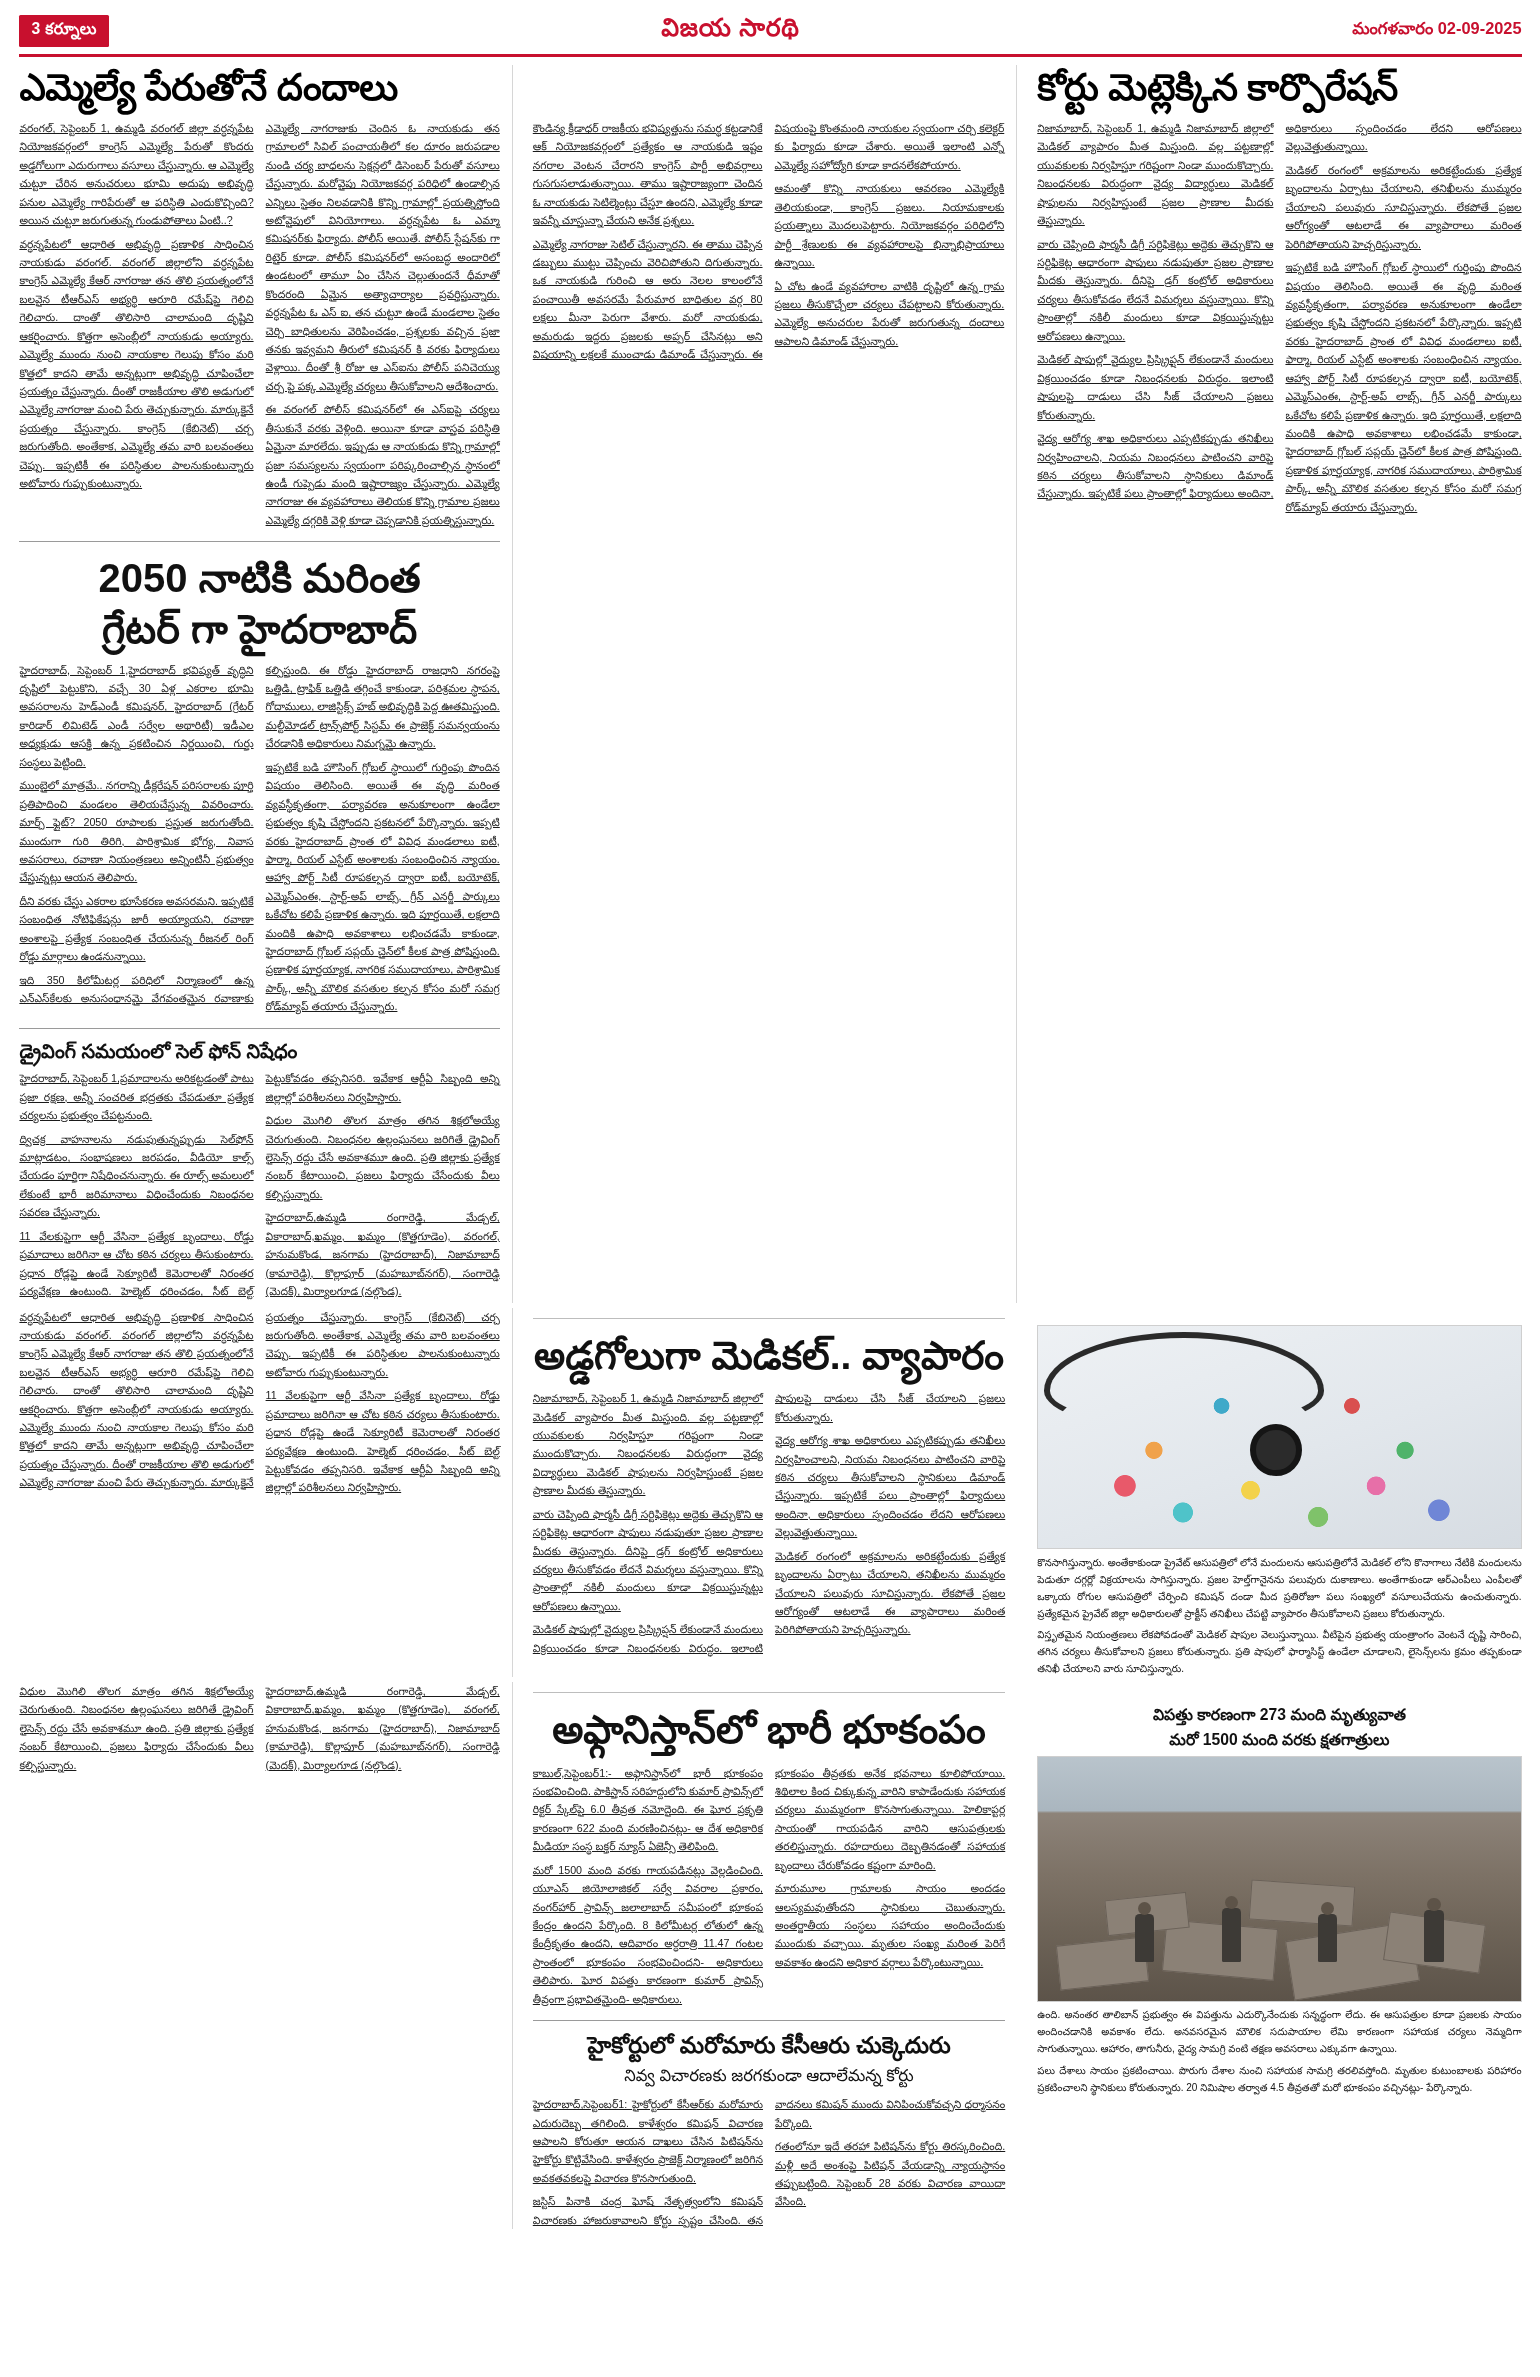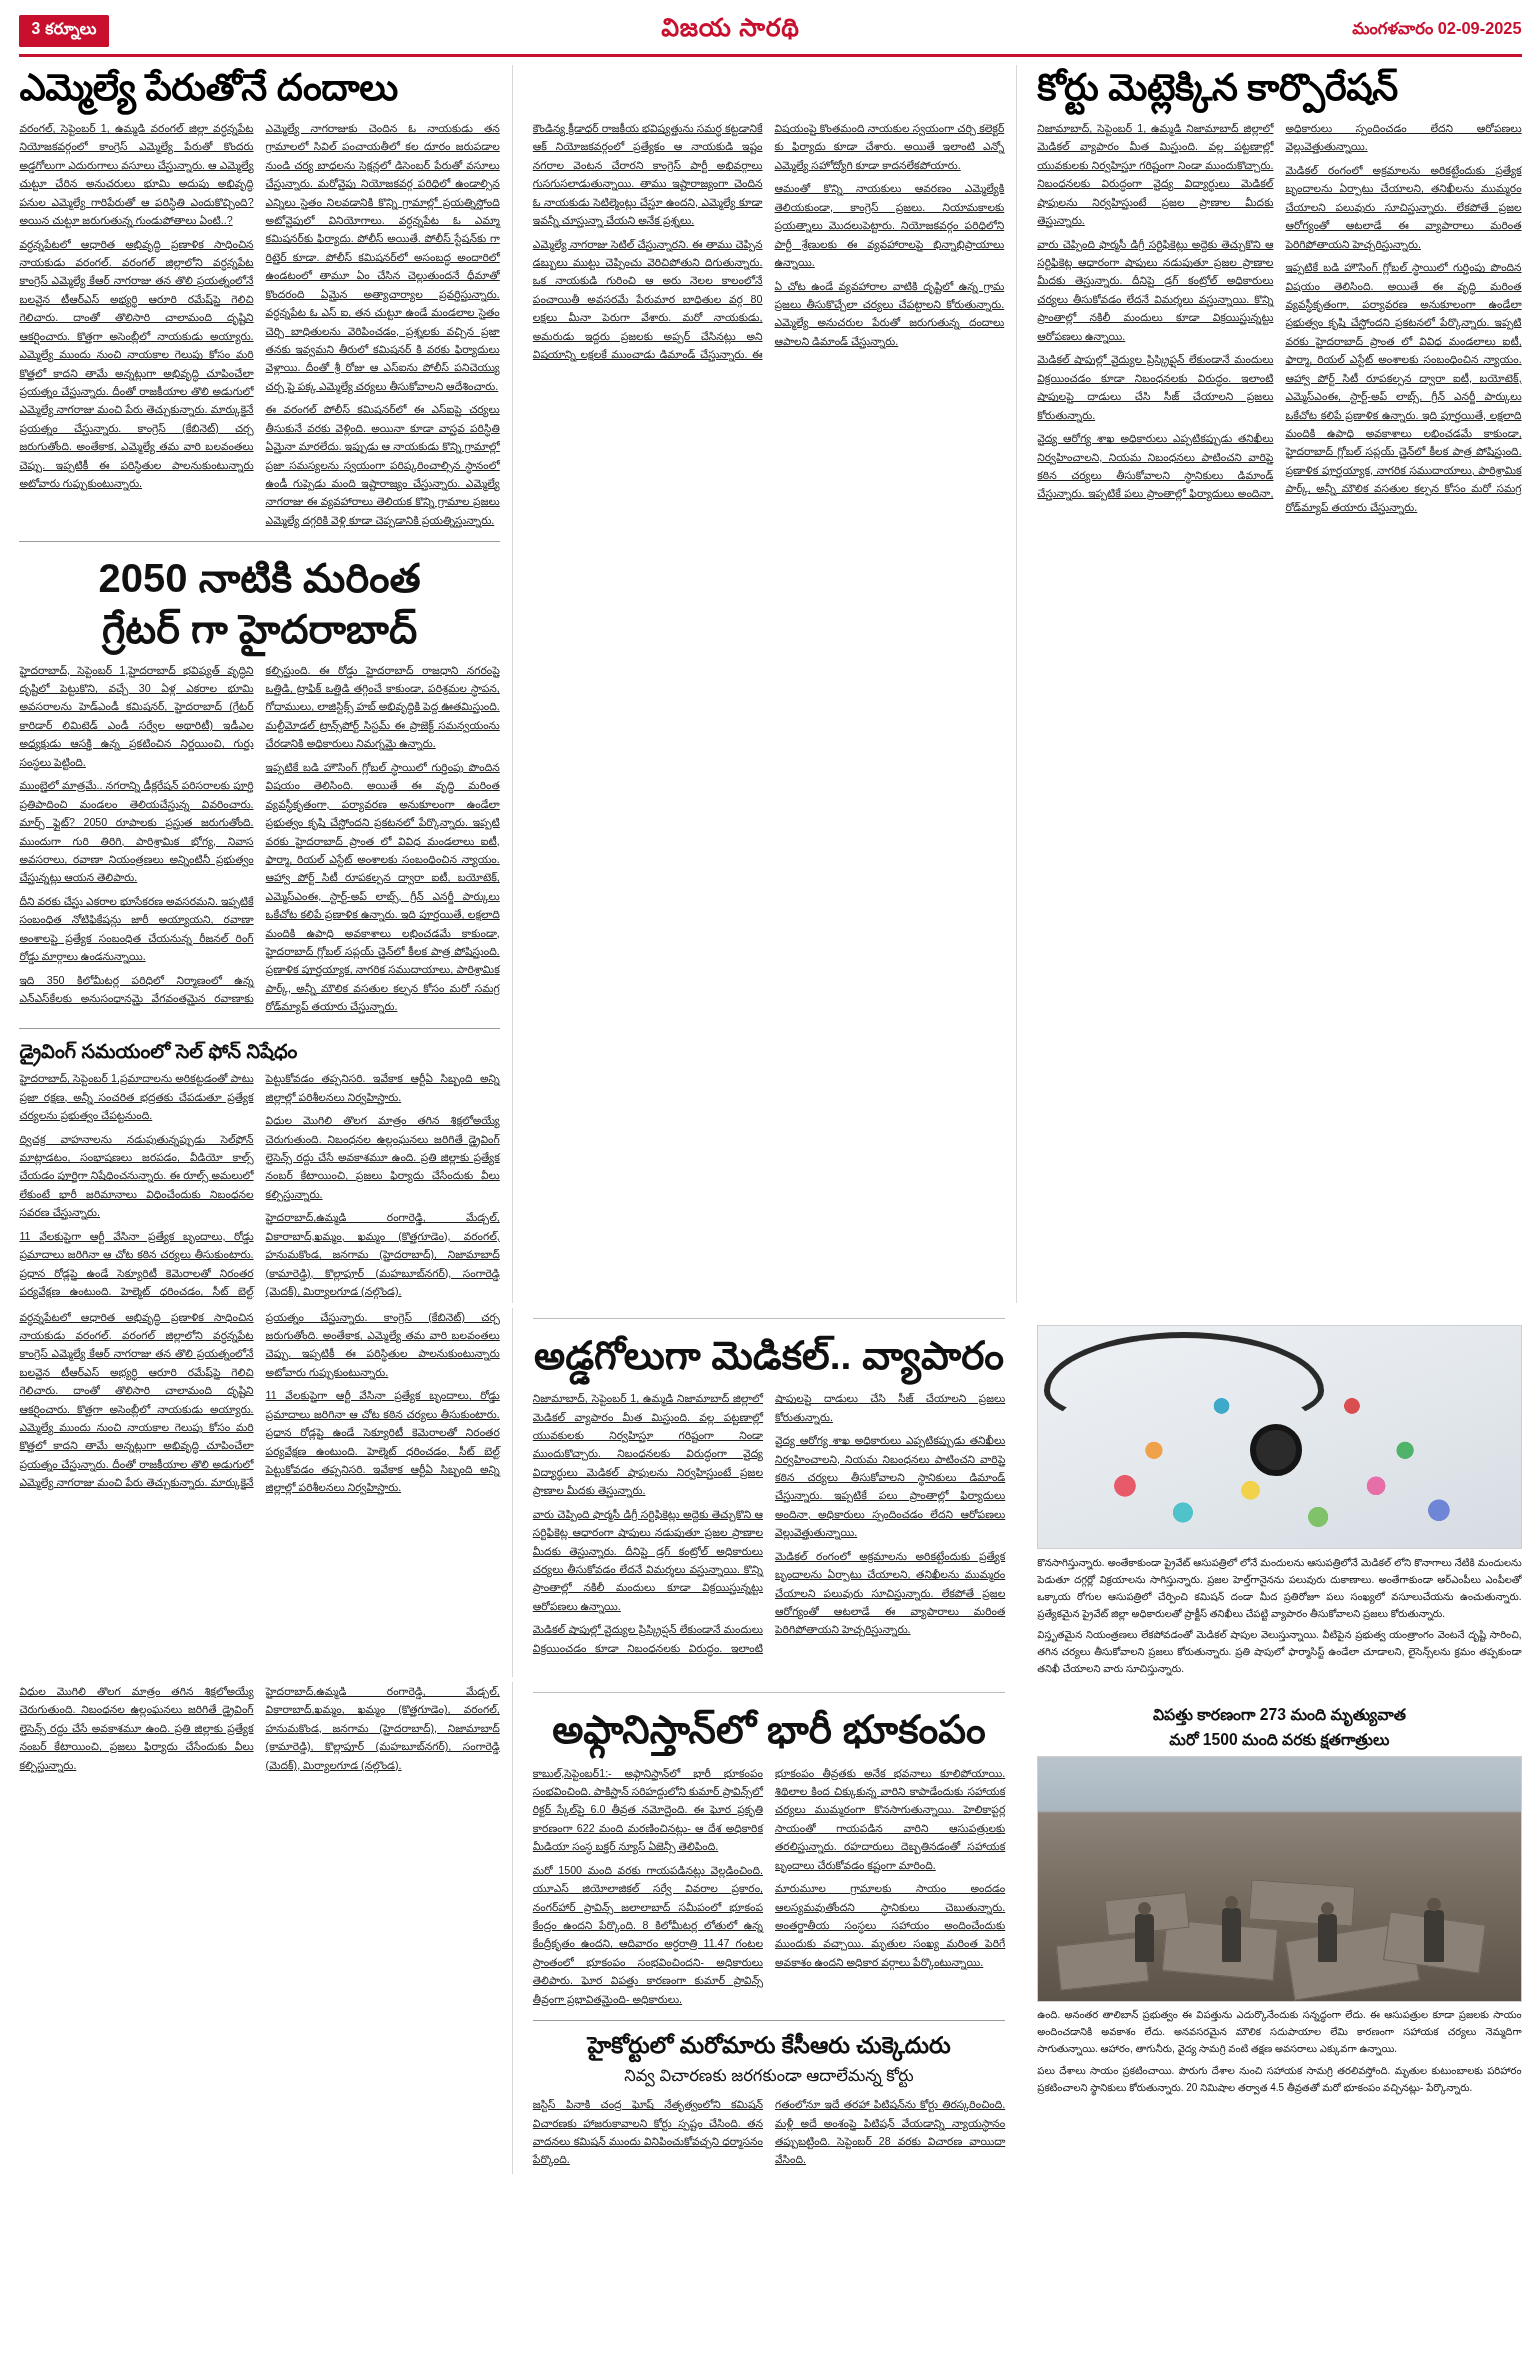--- a/index.html
+++ b/index.html
@@ -328,20 +328,21 @@
           <p>మరో 1500 మంది వరకు గాయపడినట్లు వెల్లడించింది. యూఎస్ జియోలాజికల్ సర్వే వివరాల ప్రకారం, నంగర్‌హార్ ప్రావిన్స్ జలాలాబాద్ సమీపంలో భూకంప కేంద్రం ఉందని పేర్కొంది. 8 కిలోమీటర్ల లోతులో ఉన్న కేంద్రీకృతం ఉందని, ఆదివారం అర్ధరాత్రి 11.47 గంటల ప్రాంతంలో భూకంపం సంభవించిందని- అధికారులు తెలిపారు. ఘోర విపత్తు కారణంగా కుమార్ ప్రావిన్స్ తీవ్రంగా ప్రభావితమైంది- అధికారులు.</p>
           <p>భూకంపం తీవ్రతకు అనేక భవనాలు కూలిపోయాయి. శిథిలాల కింద చిక్కుకున్న వారిని కాపాడేందుకు సహాయక చర్యలు ముమ్మరంగా కొనసాగుతున్నాయి. హెలికాప్టర్ల సాయంతో గాయపడిన వారిని ఆసుపత్రులకు తరలిస్తున్నారు. రహదారులు దెబ్బతినడంతో సహాయక బృందాలు చేరుకోవడం కష్టంగా మారింది.</p>
           <p>మారుమూల గ్రామాలకు సాయం అందడం ఆలస్యమవుతోందని స్థానికులు చెబుతున్నారు. అంతర్జాతీయ సంస్థలు సహాయం అందించేందుకు ముందుకు వచ్చాయి. మృతుల సంఖ్య మరింత పెరిగే అవకాశం ఉందని అధికార వర్గాలు పేర్కొంటున్నాయి.</p>
         </div>
 
         <hr class="rule-thick">
 
         <h2 class="subhead-sm" style="text-align:center;font-size:23px">హైకోర్టులో మరోమారు కేసీఆరు చుక్కెదురు</h2>
         <div class="kicker">నివ్వ విచారణకు జరగకుండా ఆదాలేమన్న కోర్టు</div>
         <div class="body-text two">
+          <p>హైదరాబాద్,సెప్టెంబర్1: హైకోర్టులో కేసీఆర్‌కు మరోమారు ఎదురుదెబ్బ తగిలింది. కాళేశ్వరం కమిషన్ విచారణ ఆపాలని కోరుతూ ఆయన దాఖలు చేసిన పిటిషన్‌ను హైకోర్టు కొట్టివేసింది. కాళేశ్వరం ప్రాజెక్ట్ నిర్మాణంలో జరిగిన అవకతవకలపై విచారణ కొనసాగుతుంది.</p>
           <p>జస్టిస్ పినాకి చంద్ర ఘోష్ నేతృత్వంలోని కమిషన్ విచారణకు హాజరుకావాలని కోర్టు స్పష్టం చేసింది. తన వాదనలు కమిషన్ ముందు వినిపించుకోవచ్చని ధర్మాసనం పేర్కొంది.</p>
           <p>గతంలోనూ ఇదే తరహా పిటిషన్‌ను కోర్టు తిరస్కరించింది. మళ్లీ అదే అంశంపై పిటిషన్ వేయడాన్ని న్యాయస్థానం తప్పుబట్టింది. సెప్టెంబర్ 28 వరకు విచారణ వాయిదా వేసింది.</p>
         </div>
       </div>
     </div>
 
     <div class="col col-3">
       <div class="section-wrap" style="border-top:none">
         <div class="photo-caption">విపత్తు కారణంగా 273 మంది మృత్యువాత</div>
         <div class="photo-caption" style="margin-top:-3px">మరో 1500 మంది వరకు క్షతగాత్రులు</div>

